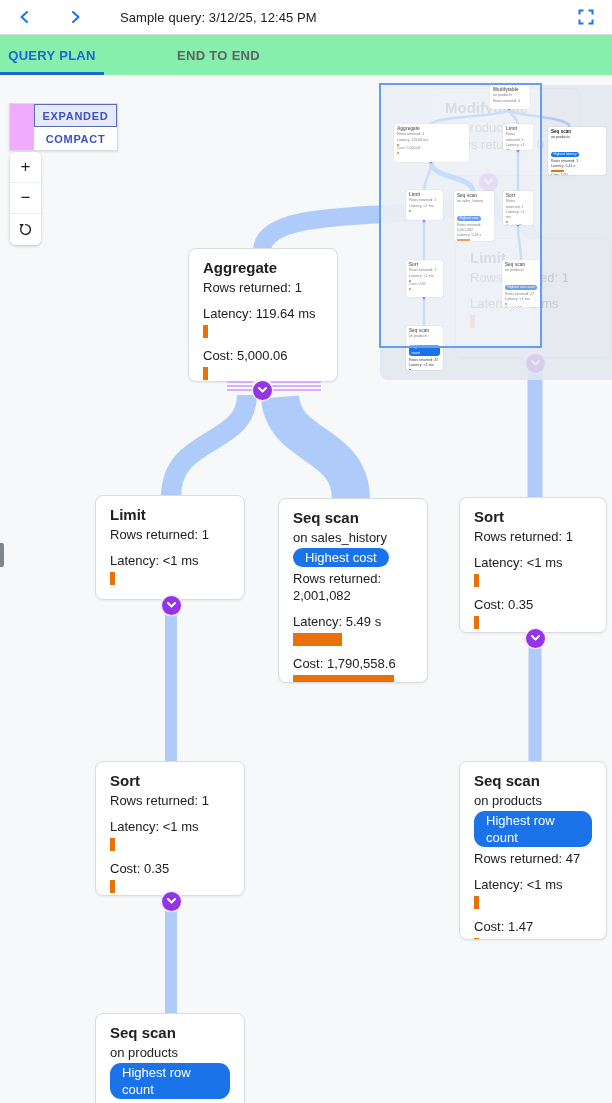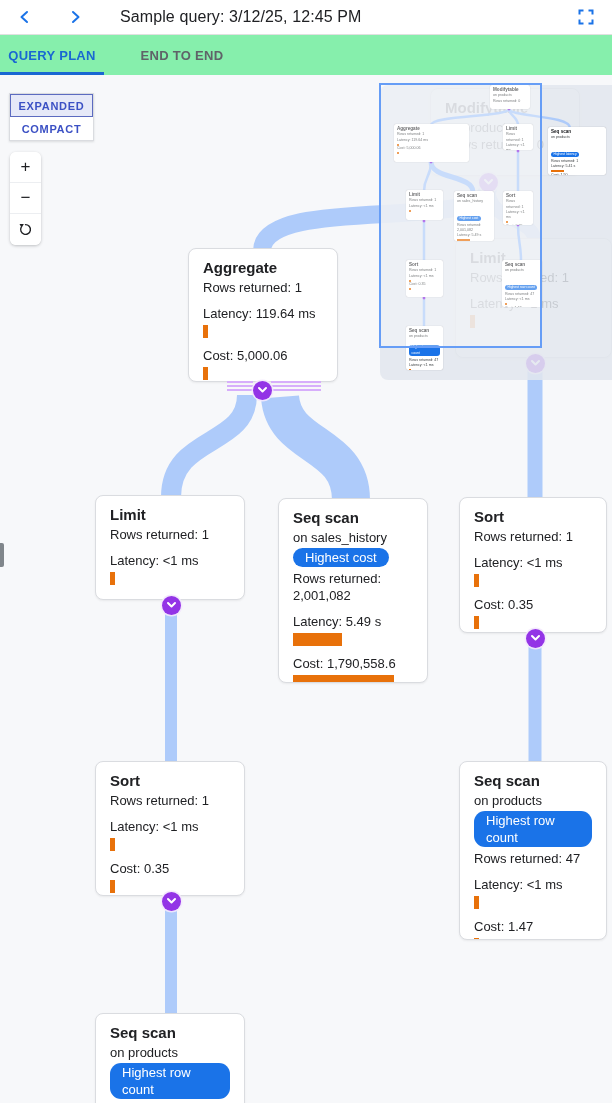--- a/index.html
+++ b/index.html
@@ -5,21 +5,21 @@
   html,body{margin:0;padding:0;}
   body{width:612px;height:1103px;overflow:hidden;background:#fff;
        font-family:"Liberation Sans",sans-serif;color:#202124;position:relative;}
 
   
   .topbar{height:34px;display:flex;align-items:center;background:#fff;
           border-bottom:1px solid #e0e0e0;position:relative;}
   .nav-btn{background:none;border:none;width:34px;height:34px;cursor:pointer;
            display:flex;align-items:center;justify-content:center;padding:0;}
   .nav-btn:first-child{margin-left:8px;}
-  .topbar-title{font-size:16px;color:#202124;margin-left:28px;letter-spacing:.1px;}
+  .topbar-title{font-size:13px;color:#202124;margin-left:28px;letter-spacing:.1px;}
   .fs-btn{background:none;border:none;cursor:pointer;margin-left:auto;margin-right:12px;
           width:28px;height:28px;display:flex;align-items:center;justify-content:center;padding:0;}
 
   
   .tabbar{height:40px;display:flex;background:#86efac;border-bottom:1px solid #eceef1;}
   .tab{width:104px;display:flex;align-items:center;justify-content:center;
        font-size:13px;font-weight:700;letter-spacing:.3px;color:#5f6368;
        cursor:pointer;position:relative;}
   .tab.active{color:#1967d2;}
   .tab.active .tab-underline{position:absolute;left:0;right:0;bottom:0;height:3px;background:#1967d2;}
@@ -42,22 +42,22 @@
   .badge{display:inline-block;background:#1a73e8;color:#fff;font-size:13px;line-height:17px;
          padding:1px 12px;border-radius:11px;margin:2px 0 3px 0;}
 
   
   .chev{position:absolute;z-index:4;width:19px;height:19px;border-radius:50%;background:#9334e6;
         display:flex;align-items:center;justify-content:center;cursor:pointer;
         box-shadow:0 0 0 1.5px rgba(243,232,253,.9);}
   .stripe{position:absolute;z-index:4;height:2px;background:#d7aefb;}
 
   
-  .toggle{position:absolute;left:9px;top:18px;z-index:8;width:83px;background:#f0abfc;
-          border:1px solid #dadce0;box-shadow:0 1px 2px rgba(60,64,67,.15);}
+  .toggle{position:absolute;left:9px;top:28px;z-index:8;width:83px;background:#f0abfc;
+          border:1px solid #dadce0;box-shadow:0 1px 2px rgba(60,64,67,.15);padding-left:24px;}
   .toggle-btn{height:23px;display:flex;align-items:center;justify-content:center;
               font-size:11px;font-weight:700;letter-spacing:.7px;color:#3b50c4;
               background:#fff;cursor:pointer;box-sizing:border-box;}
   .toggle-btn.selected{background:#e6e9f8;border:1px solid #5c6bc0;}
 
   
   .zoomctl{position:absolute;left:10px;top:77px;z-index:8;width:31px;background:#fff;
            border-radius:6px;box-shadow:0 1px 3px rgba(60,64,67,.3);overflow:hidden;}
   .zoomctl button{display:flex;align-items:center;justify-content:center;width:31px;height:31px;
            background:#fff;border:none;border-bottom:1px solid #eceef1;cursor:pointer;
@@ -105,21 +105,21 @@
         <path d="M5.5 14.5 H1.5 V10.5"></path>
     </svg>
   </button>
 </div>
 
 <div class="tabbar">
   <div class="tab active">
     <span>QUERY PLAN</span>
     <div class="tab-underline"></div>
   </div>
-  <div class="tab" style="width:156px;">
+  <div class="tab" style="width:156px;justify-content:flex-end;">
     <span>END TO END</span>
   </div>
 </div>
 
 <div class="canvas">
   <svg id="edges" width="612" height="1028">
       <path d="M488,112 C488,150 535,140 535,168" fill="none" stroke="#aecbfa" stroke-width="14"></path>
       <path d="M488,112 C488,158 262,118 262,176" fill="none" stroke="#aecbfa" stroke-width="18"></path>
       <path d="M247,320 C247,372 171,360 171,422" fill="none" stroke="#aecbfa" stroke-width="20"></path>
       <path d="M280,322 C284,374 351,366 351,425" fill="none" stroke="#aecbfa" stroke-width="38"></path>

